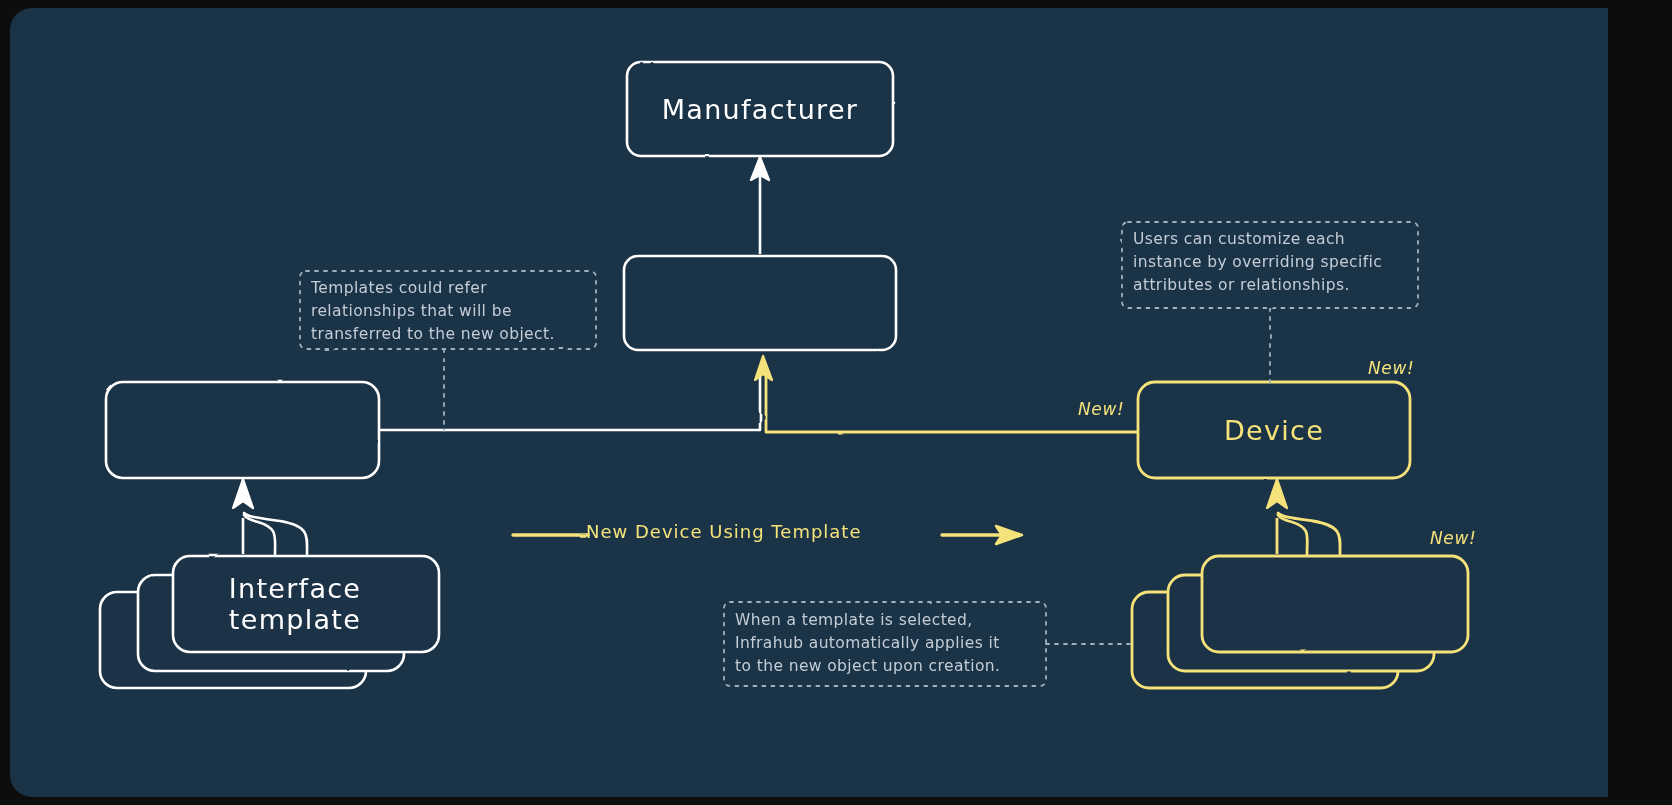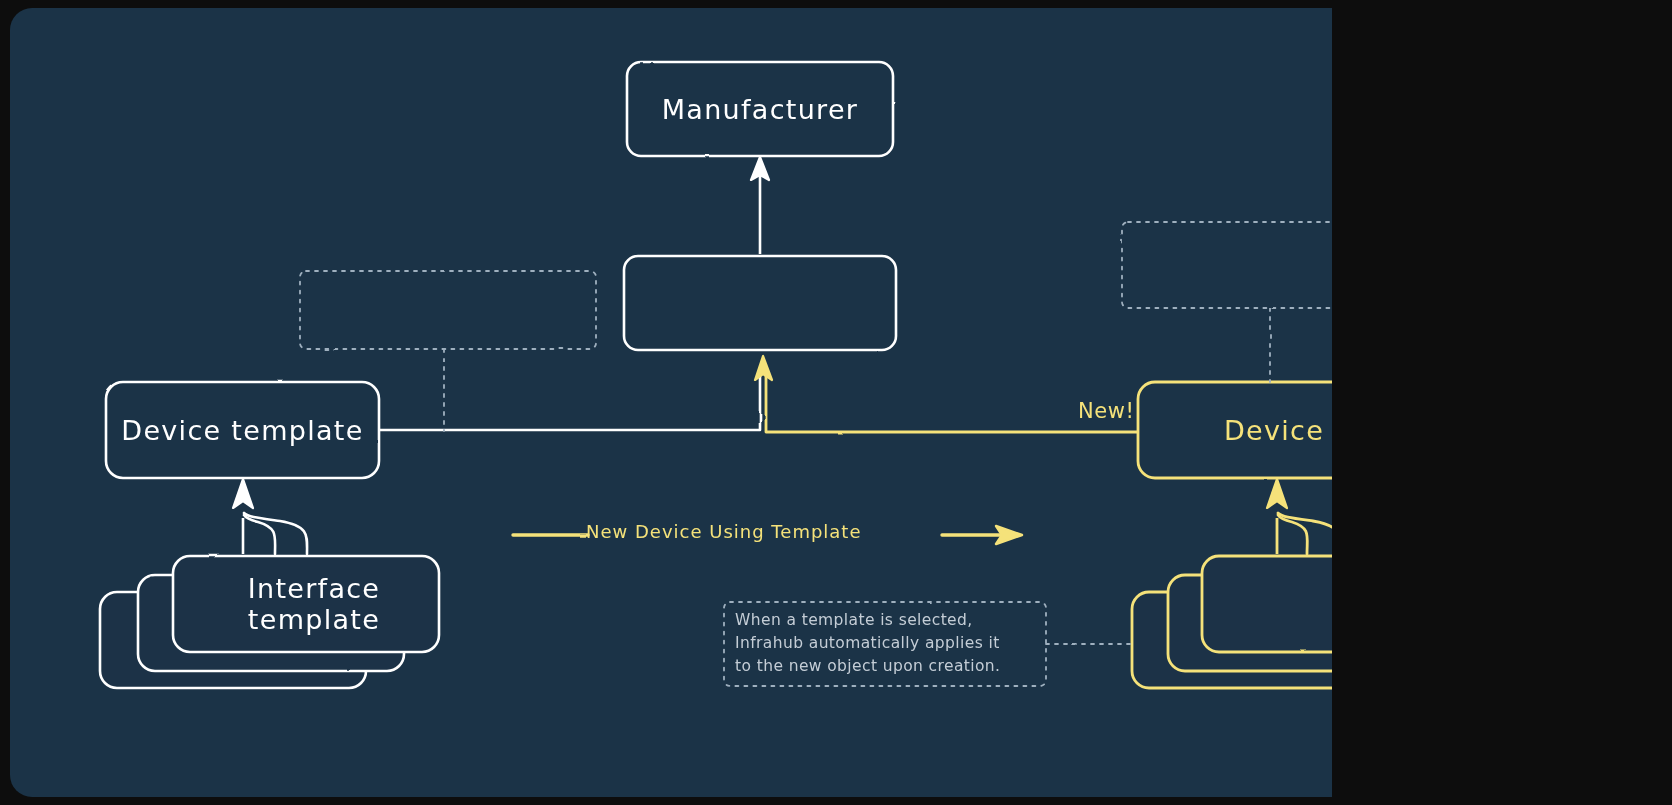--- a/index.html
+++ b/index.html
@@ -2,21 +2,21 @@
 <html><head>
 <meta charset="utf-8">
 <style>
   html, body {
     margin: 0;
     padding: 0;
     background: #0d0d0d;
   }
   #canvas {
     position: relative;
-    width: 1332px;
+    width: 1608px;
     height: 805px;
     background: #0d0d0d;
     font-family: "DejaVu Sans", sans-serif;
     overflow: hidden;
   }
   #board {
     position: absolute;
     left: 10px;
     top: 8px;
     width: 1652px;
@@ -51,21 +51,22 @@
     font-family: "DejaVu Sans", sans-serif;
     font-size: 15.5px;
     line-height: 23px;
     letter-spacing: 0.4px;
     white-space: pre-line;
   }
   .newBadge {
     position: absolute;
     color: #f5e27a;
     font-family: "DejaVu Sans", sans-serif;
-    font-size: 21px;
+    font-size: 17px;
+    font-style: italic;
     letter-spacing: 0.6px;
   }
   .arrowLabel {
     position: absolute;
     color: #f5e27a;
     font-family: "DejaVu Sans", sans-serif;
     font-size: 18px;
     letter-spacing: 1px;
     white-space: nowrap;
   }
@@ -132,32 +133,37 @@
 
       <rect x="724" y="602" width="322" height="84" rx="6" fill="none" stroke="#9fb0bf" stroke-width="1.8" stroke-dasharray="3 6" stroke-linecap="round"></rect>
       <path d="M1046,644 L1132,644" fill="none" stroke="#9fb0bf" stroke-width="1.8" stroke-dasharray="3 6" stroke-linecap="round"></path>
 
     </g>
   </svg>
 
   <div class="nodeLabel white" style="left:627px; top:62px; width:266px; height:94px;">Manufacturer</div>
 
 
-  <div class="nodeLabel white" style="left:106px; top:382px; width:273px; height:96px;">Device template</div>
 
-  <div class="nodeLabel white" style="left:181px; top:556px; width:266px; height:96px;border-radius:21px;">Interface template</div>
+  <div class="nodeLabel white" style="left:162px; top:556px; width:266px; height:96px;border-radius:21px;">Interface template</div>
 
   <div class="nodeLabel yellow" style="left:1138px; top:382px; width:272px; height:96px;border-radius:9px;">Device</div>
 
 
   <div class="newBadge" style="left:1368px; top:358px;">New!</div>
   <div class="newBadge" style="left:1078px; top:399px;">New!</div>
   <div class="newBadge" style="left:1430px; top:528px;">New!</div>
 
   <div class="arrowLabel" style="left:586px; top:521px;">New Device Using Template</div>
 
+  <div class="noteText" style="left:311px; top:277px; width:280px;">Templates could refer
+relationships that will be
+transferred to the new object.</div>
 
+  <div class="noteText" style="left:1133px; top:228px; width:282px;">Users can customize each
+instance by overriding specific
+attributes or relationships.</div>
 
   <div class="noteText" style="left:735px; top:609px; width:306px;">When a template is selected,
 Infrahub automatically applies it
 to the new object upon creation.</div>
 
 </div>
 
 </body></html>

